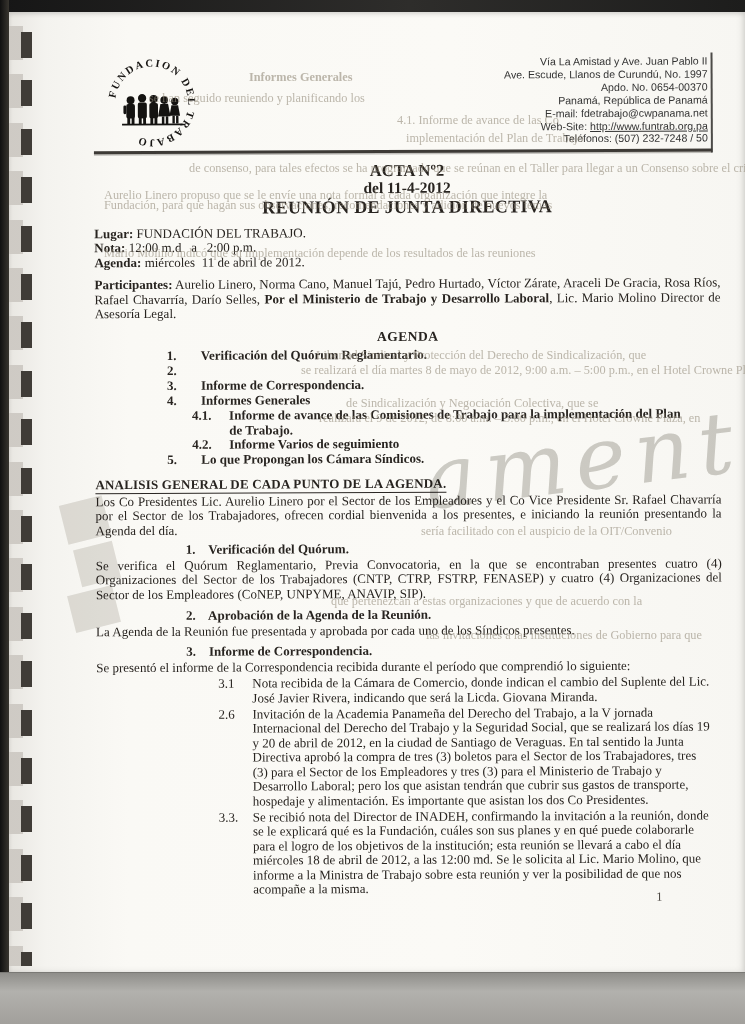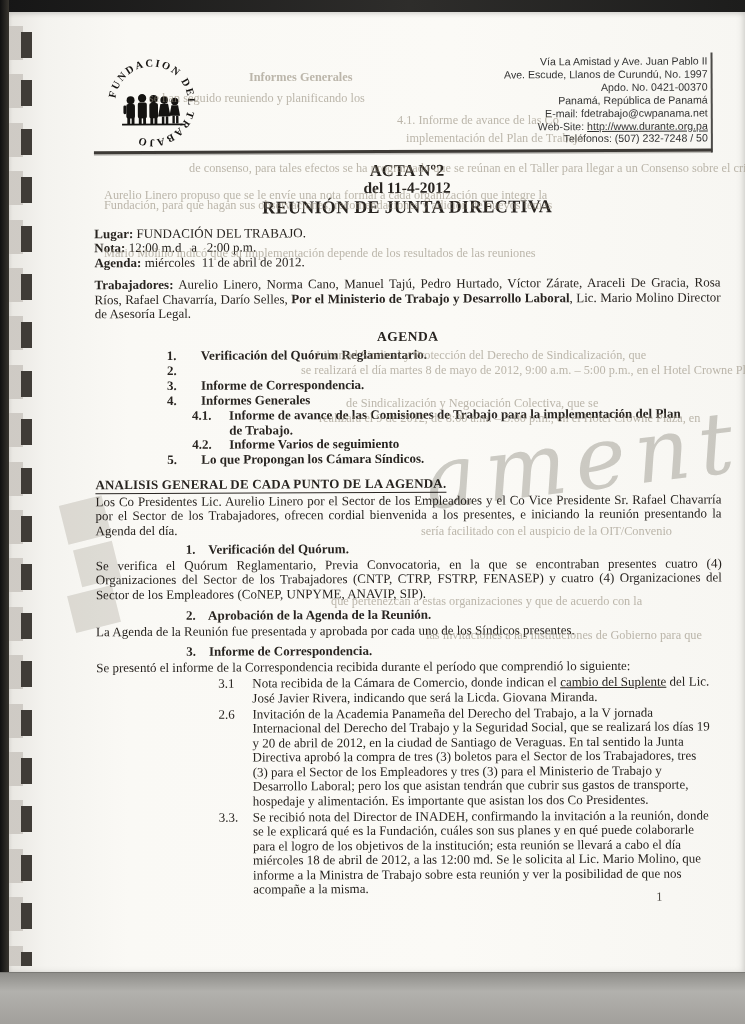--- a/index.html
+++ b/index.html
@@ -70,21 +70,21 @@
   .agenda-row.sub{margin-left:97px;}
   .agenda-row.sub .num{width:37px;}
   .analysis-head{margin-top:10px;font-weight:bold;letter-spacing:.2px;}
   .analysis-head span{border-bottom:1.6px solid #2b2724;padding-bottom:1px;}
   .sec-head{margin-left:90px;font-weight:bold;margin-top:5px;white-space:pre-wrap;}
   .body-plain{margin-top:1px;}
   .corr{margin-top:2px;line-height:14.4px;}
   .corr-row{display:flex;margin-left:122px;margin-bottom:2px;}
   .corr-row .num{flex:none;width:34px;}
   .corr-row .txt{width:458px;}
-  .u{text-decoration:underline;}
+  .u{}
   .page-num{position:absolute;left:645px;top:879px;z-index:2;font-size:12.5px;color:#4e4a45;}
 </style>
 </head>
 <body>
 
 <div class="top-edge"></div>
 <div class="left-edge"></div>
 
 <div class="page">
 
@@ -146,45 +146,45 @@
           <path d="M70.5 52.5 h7 l2 11 h-11 z"></path>
         <rect x="71.5" y="63.5" width="2.5" height="8"></rect>
           <rect x="75.3" y="63.5" width="2.5" height="8"></rect>
         <rect x="19" y="71.5" width="63" height="1.8"></rect>
       </g>
     </svg>
 
     <div class="addr">
       <div>Vía La Amistad y Ave. Juan Pablo II</div>
       <div>Ave. Escude, Llanos de Curundú, No. 1997</div>
-      <div>Apdo. No. 0421-00370</div>
+      <div>Apdo. No. 0654-00370</div>
       <div>Panamá, República de Panamá</div>
       <div>E-mail: fdetrabajo@cwpanama.net</div>
-      <div><span>Web-Site: </span><span class="u">http://www.durante.org.pa</span></div>
+      <div><span>Web-Site: </span><span class="u">http://www.funtrab.org.pa</span></div>
       <div>Teléfonos: (507) 232-7248 / 50</div>
     </div>
     <div class="addr-rule"></div>
     <div class="head-rule"></div>
 
     <div class="content">
 
       <div class="title">
         <div class="t1">ACTA Nº2</div>
         <div class="t2">del 11-4-2012</div>
         <div class="t3">REUNIÓN DE JUNTA DIRECTIVA</div>
       </div>
 
       <div class="meta">
         <div><span class="bold">Lugar:</span><span> FUNDACIÓN DEL TRABAJO.</span></div>
         <div><span class="bold">Nota:</span><span> 12:00 m.d   a   2:00 p.m.</span></div>
         <div><span class="bold">Agenda:</span><span> miércoles  11 de abril de 2012.</span></div>
       </div>
 
       <div class="para">
-        <span class="bold">Trabajadores:</span><span> Aurelio Linero, Norma Cano, Manuel Tajú, Pedro Hurtado, Víctor Zárate, Araceli De Gracia, Rosa Ríos, Rafael Chavarría, Darío Selles, </span><span class="bold">Por el Ministerio de Trabajo y Desarrollo Laboral</span><span>, Lic. Mario Molino Director de Asesoría Legal.</span>
+        <span class="bold">Participantes:</span><span> Aurelio Linero, Norma Cano, Manuel Tajú, Pedro Hurtado, Víctor Zárate, Araceli De Gracia, Rosa Ríos, Rafael Chavarría, Darío Selles, </span><span class="bold">Por el Ministerio de Trabajo y Desarrollo Laboral</span><span>, Lic. Mario Molino Director de Asesoría Legal.</span>
       </div>
 
       <div class="agenda-head">AGENDA</div>
 
       <div class="agenda">
         <div class="agenda-row">
             <span class="num">1.</span>
             <span class="txt">Verificación del Quórum Reglamentario.</span>
           </div>
         <div class="agenda-row">

